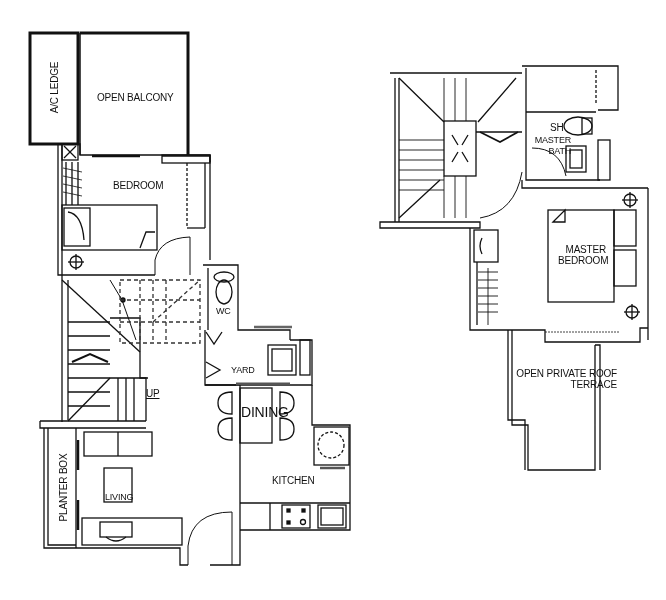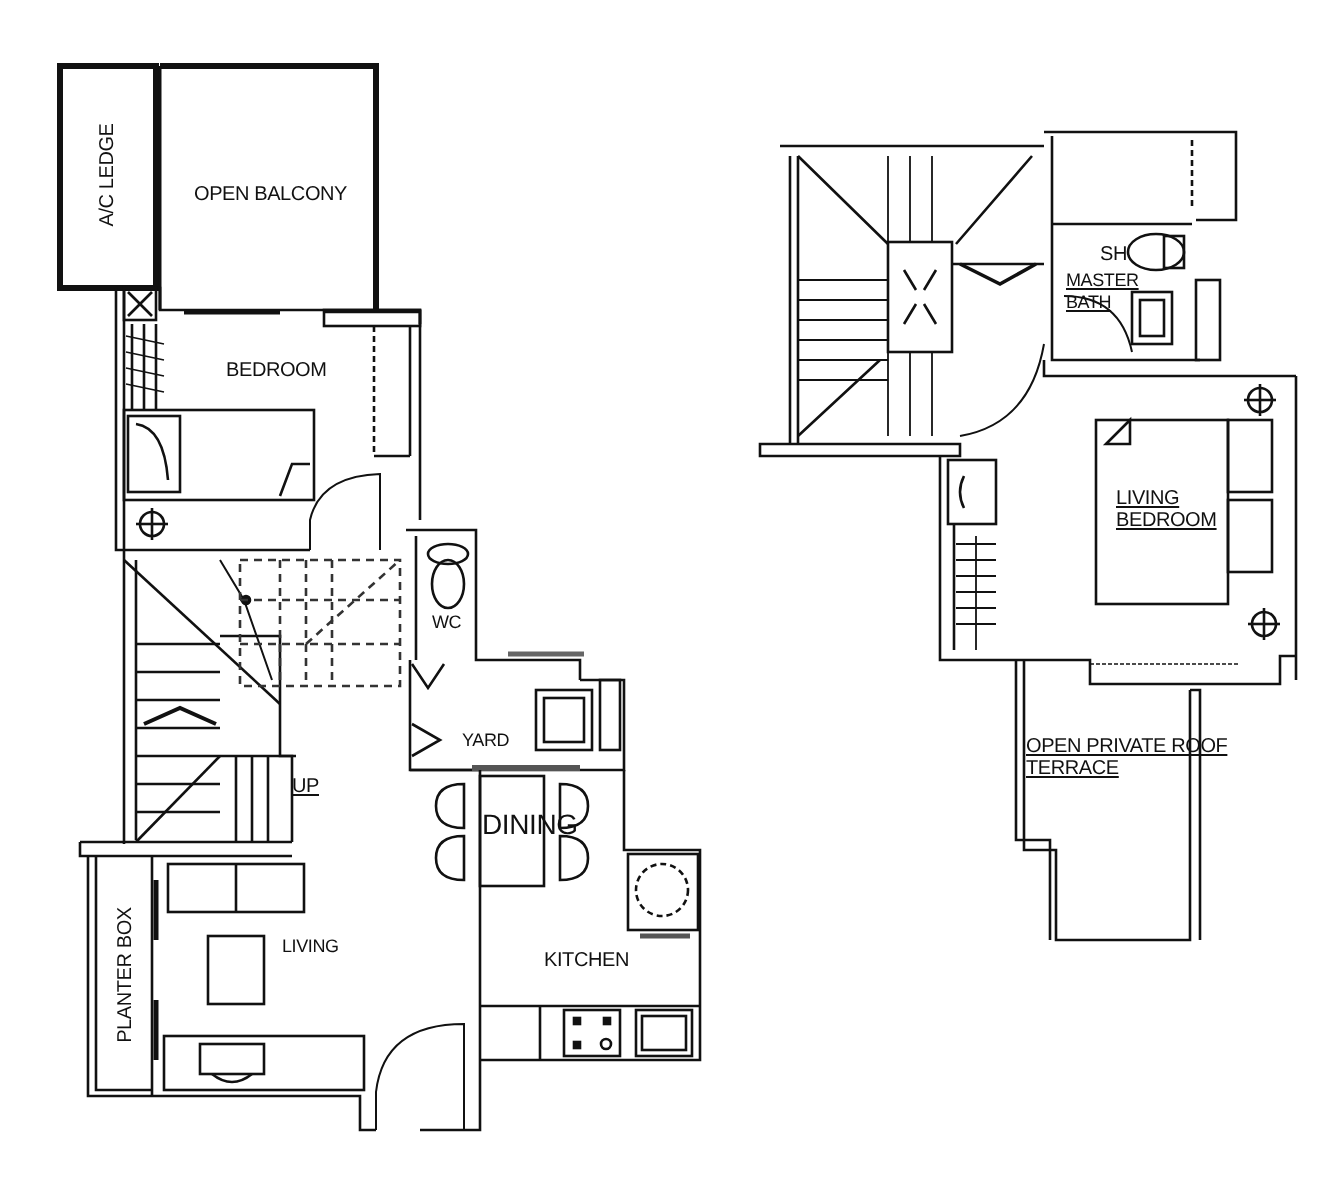--- a/index.html
+++ b/index.html
@@ -1,19 +1,19 @@
 <!DOCTYPE html>
 <html><head>
 <meta charset="utf-8">
 <style>
   html, body { margin: 0; padding: 0; background: #ffffff; }
   body { width: 666px; height: 600px; position: relative; overflow: hidden; font-family: "Liberation Sans", sans-serif; }
   #plan { position: absolute; left: 0; top: 0; width: 666px; height: 600px; }
   .lbl { position: absolute; font-family: "Liberation Sans", sans-serif; font-size: 10px; color: #111; letter-spacing: -0.2px; white-space: nowrap; line-height: 11px; }
-  .lbl.center { text-align: left; text-decoration: underline; }
+  .lbl.center { text-align: right; }
   .vert { transform: rotate(-90deg); transform-origin: center center; }
 </style>
 </head>
 <body>
 
 <svg id="plan" viewBox="0 0 666 600" xmlns="http://www.w3.org/2000/svg">
   <g fill="none" stroke="#111" stroke-width="1.3">
 
     <g>
       <rect x="30" y="33" width="48" height="111" stroke-width="3"></rect>
@@ -221,20 +221,20 @@
   </g>
 </svg>
 
 <div class="lbl vert" style="left:24px;top:82px;width:60px;text-align:center;">A/C LEDGE</div>
 <div class="lbl" style="left:97px;top:92px;">OPEN BALCONY</div>
 <div class="lbl" style="left:113px;top:180px;">BEDROOM</div>
 <div class="lbl" style="left:216px;top:306px;font-size:9px;text-align:center;">WC</div>
 <div class="lbl" style="left:231px;top:353px;font-size:9px;margin-top:12px;">YARD</div>
 <div class="lbl" style="left:146px;top:388px;text-decoration:underline;">UP</div>
 <div class="lbl" style="left:241px;top:407px;font-size:14px;">DINING</div>
-<div class="lbl" style="left:105px;top:468px;font-size:9px;padding-left:36px;">LIVING</div>
+<div class="lbl" style="left:105px;top:492px;font-size:9px;">LIVING</div>
 <div class="lbl" style="left:272px;top:475px;">KITCHEN</div>
 <div class="lbl vert" style="left:28px;top:482px;width:70px;text-align:center;">PLANTER BOX</div>
 
 <div class="lbl" style="left:550px;top:82px;margin-top:40px;">SH</div>
 <div class="lbl center" style="left:533px;top:135px;width:38px;white-space:normal;font-size:9px;">MASTER BATH</div>
-<div class="lbl center" style="left:558px;top:244px;width:48px;white-space:normal;">LIVING BEDROOM</div>
+<div class="lbl center" style="left:558px;top:244px;width:48px;white-space:normal;">MASTER BEDROOM</div>
 <div class="lbl center" style="left:513px;top:368px;width:104px;white-space:normal;">OPEN PRIVATE ROOF TERRACE</div>
 
 </body></html>

